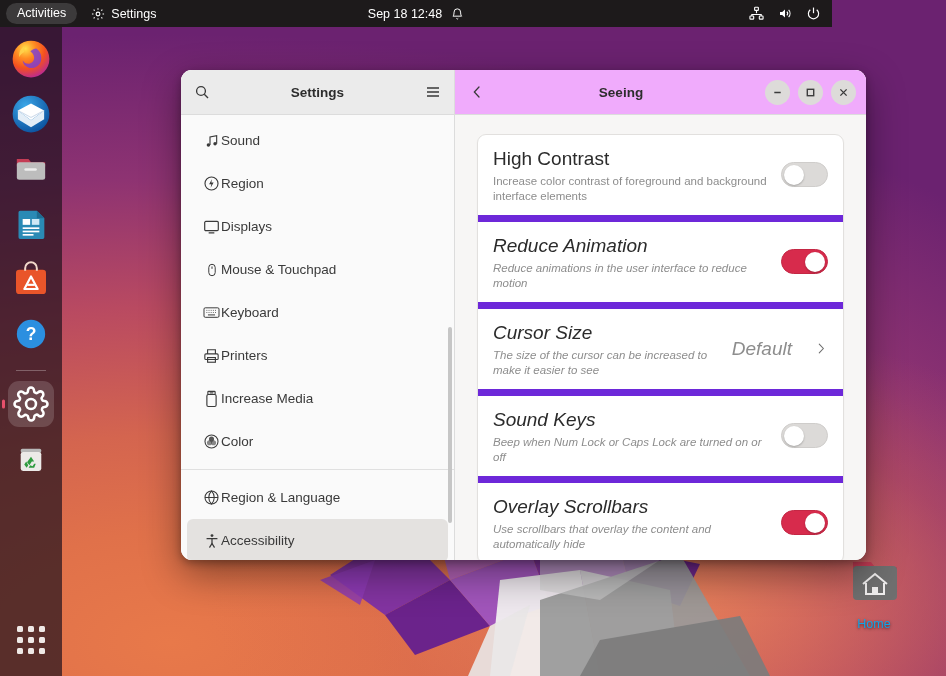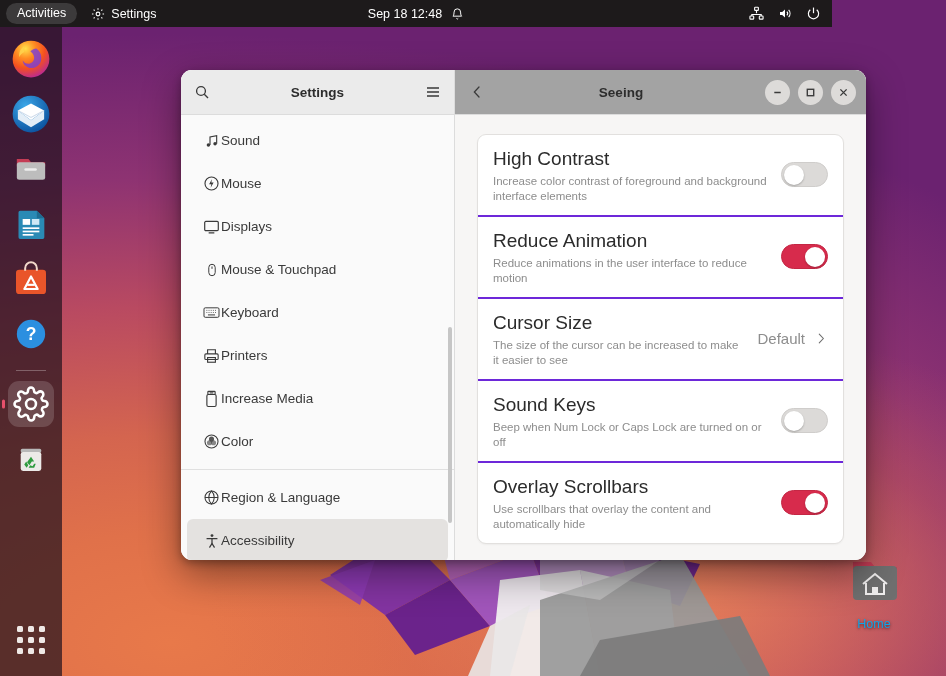--- a/index.html
+++ b/index.html
@@ -99,39 +99,39 @@
   .nav-icon { width: 17px; height: 17px; display: flex; align-items: center; justify-content: center; flex: none; }
   .nav-divider { height: 1px; background: #e0e0e0; margin: 6px 0; }
   #sidebar-scrollbar {
     position: absolute; right: 2px; top: 212px; width: 4px; height: 196px;
     border-radius: 2px; background: #c6c6c6;
   }
 
   
   #panel { flex: 1; height: 100%; background: #f7f6f5; display: flex; flex-direction: column; }
   #panel-header {
-    height: 45px; background: #a3a3a3; border-bottom: 1px solid #dcdcdc;
+    height: 45px; background: #f0abfc; border-bottom: 1px solid #dcdcdc;
     display: flex; align-items: center; padding: 0 10px 0 14px; flex: none;
   }
   #panel-title { flex: 1; text-align: center; font-size: 13.5px; font-weight: bold; color: #2d2d2d; }
   .wbtn {
     width: 25px; height: 25px; border-radius: 50%; background: #dddbd9;
     display: flex; align-items: center; justify-content: center; margin-left: 8px; color: #3b3b3b;
   }
   #panel-body { flex: 1; overflow: hidden; padding: 19px 22px 0 22px; }
   .card {
     background: #ffffff; border: 1px solid #e2e0de; border-radius: 9px; overflow: hidden;
     box-shadow: 0 1px 2px rgba(0,0,0,.045);
   }
   .row { display: flex; align-items: center; padding: 11px 15px; min-height: 54px; }
-  .row + .row { border-top: 2px solid #6d28d9; }
+  .row + .row { border-top: 7px solid #6d28d9; font-style: italic; }
   .row-text { flex: 1; padding-right: 12px; }
   .row-title { font-size: 19px; color: #2b2b2b; line-height: 1.35; }
   .row-sub { font-size: 11.5px; color: #8d8d8d; margin-top: 2px; line-height: 1.32; }
-  .row-value { font-size: 15px; color: #8d8d8d; margin-right: 9px; }
+  .row-value { font-size: 19px; color: #8d8d8d; margin-right: 22px; }
 
   .toggle { width: 47px; height: 25px; border-radius: 13px; position: relative; flex: none;
             background: #dcdad8; border: 1px solid #cfcdcb; }
   .toggle .knob {
     position: absolute; top: 1.5px; left: 2px; width: 20px; height: 20px; border-radius: 50%;
     background: #ffffff; box-shadow: 0 1px 2px rgba(0,0,0,.25);
   }
   .toggle.on { background: #d72b4c; border-color: #c42744; }
   .toggle.on .knob { left: auto; right: 2px; }
 
@@ -349,21 +349,21 @@
         <span>Sound</span>
       </div>
 
       <div class="nav-item">
         <span class="nav-icon">
           <svg width="17" height="17" viewBox="0 0 24 24" fill="none" stroke="#3a3a3a" stroke-width="1.6">
             <circle cx="12" cy="12" r="9.2"></circle>
               <path d="M12.6 6l-4 7h3.2l-1 5 4.2-7.4h-3.2z" fill="#3a3a3a" stroke="none"></path>
           </svg>
         </span>
-        <span>Mouse</span>
+        <span>Region</span>
       </div>
 
       <div class="nav-item">
         <span class="nav-icon">
           <svg width="18" height="18" viewBox="0 0 24 24" fill="none" stroke="#3a3a3a" stroke-width="1.7">
             <rect x="2.4" y="4.2" width="19.2" height="13" rx="1.6"></rect>
               <path d="M8 20.4h8"></path>
           </svg>
         </span>
         <span>Displays</span>

